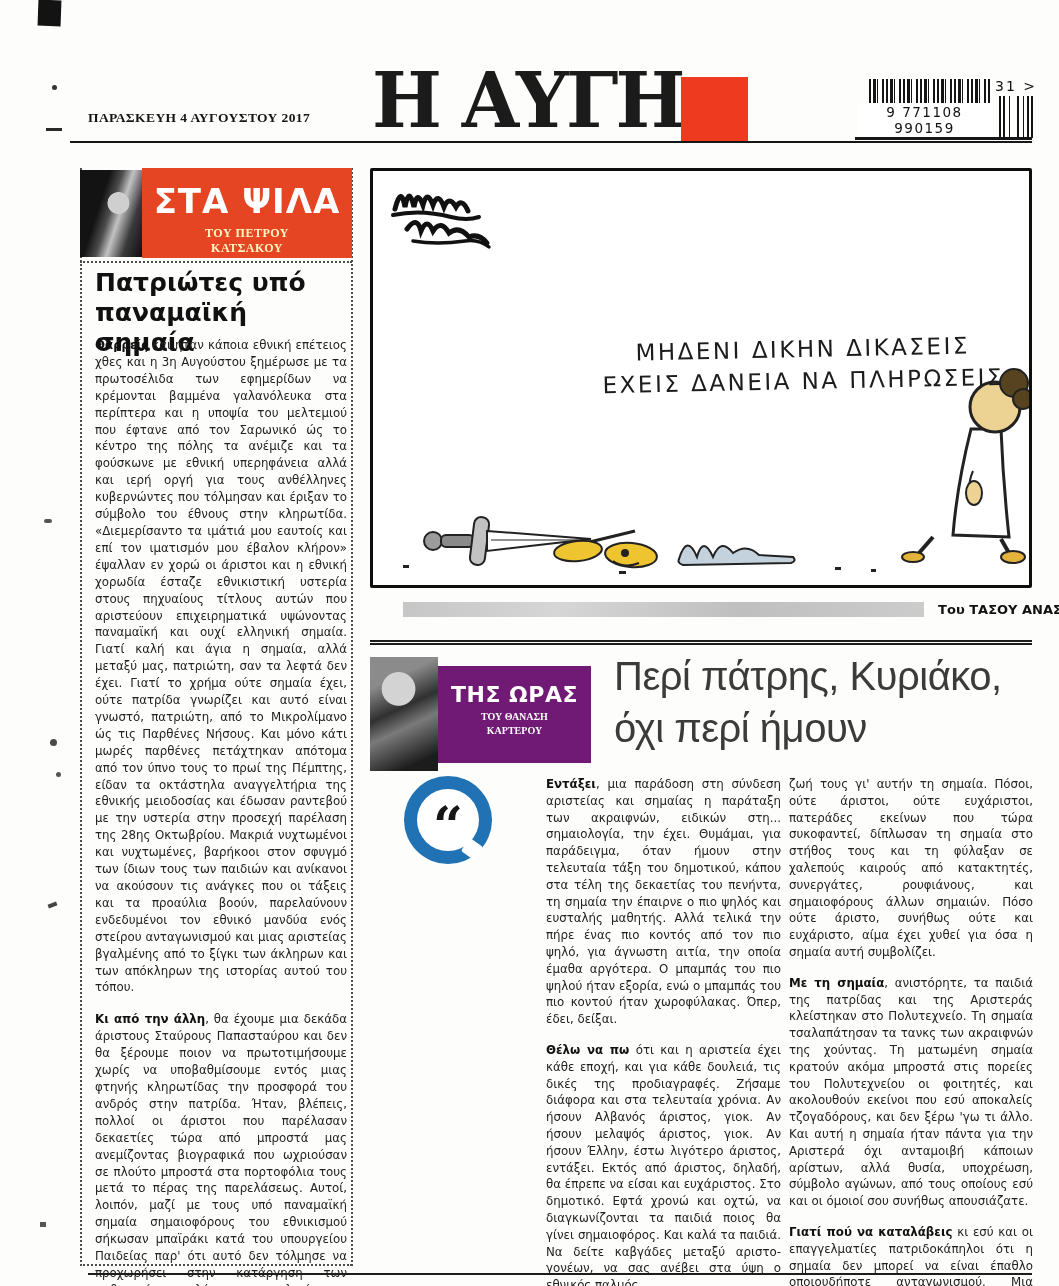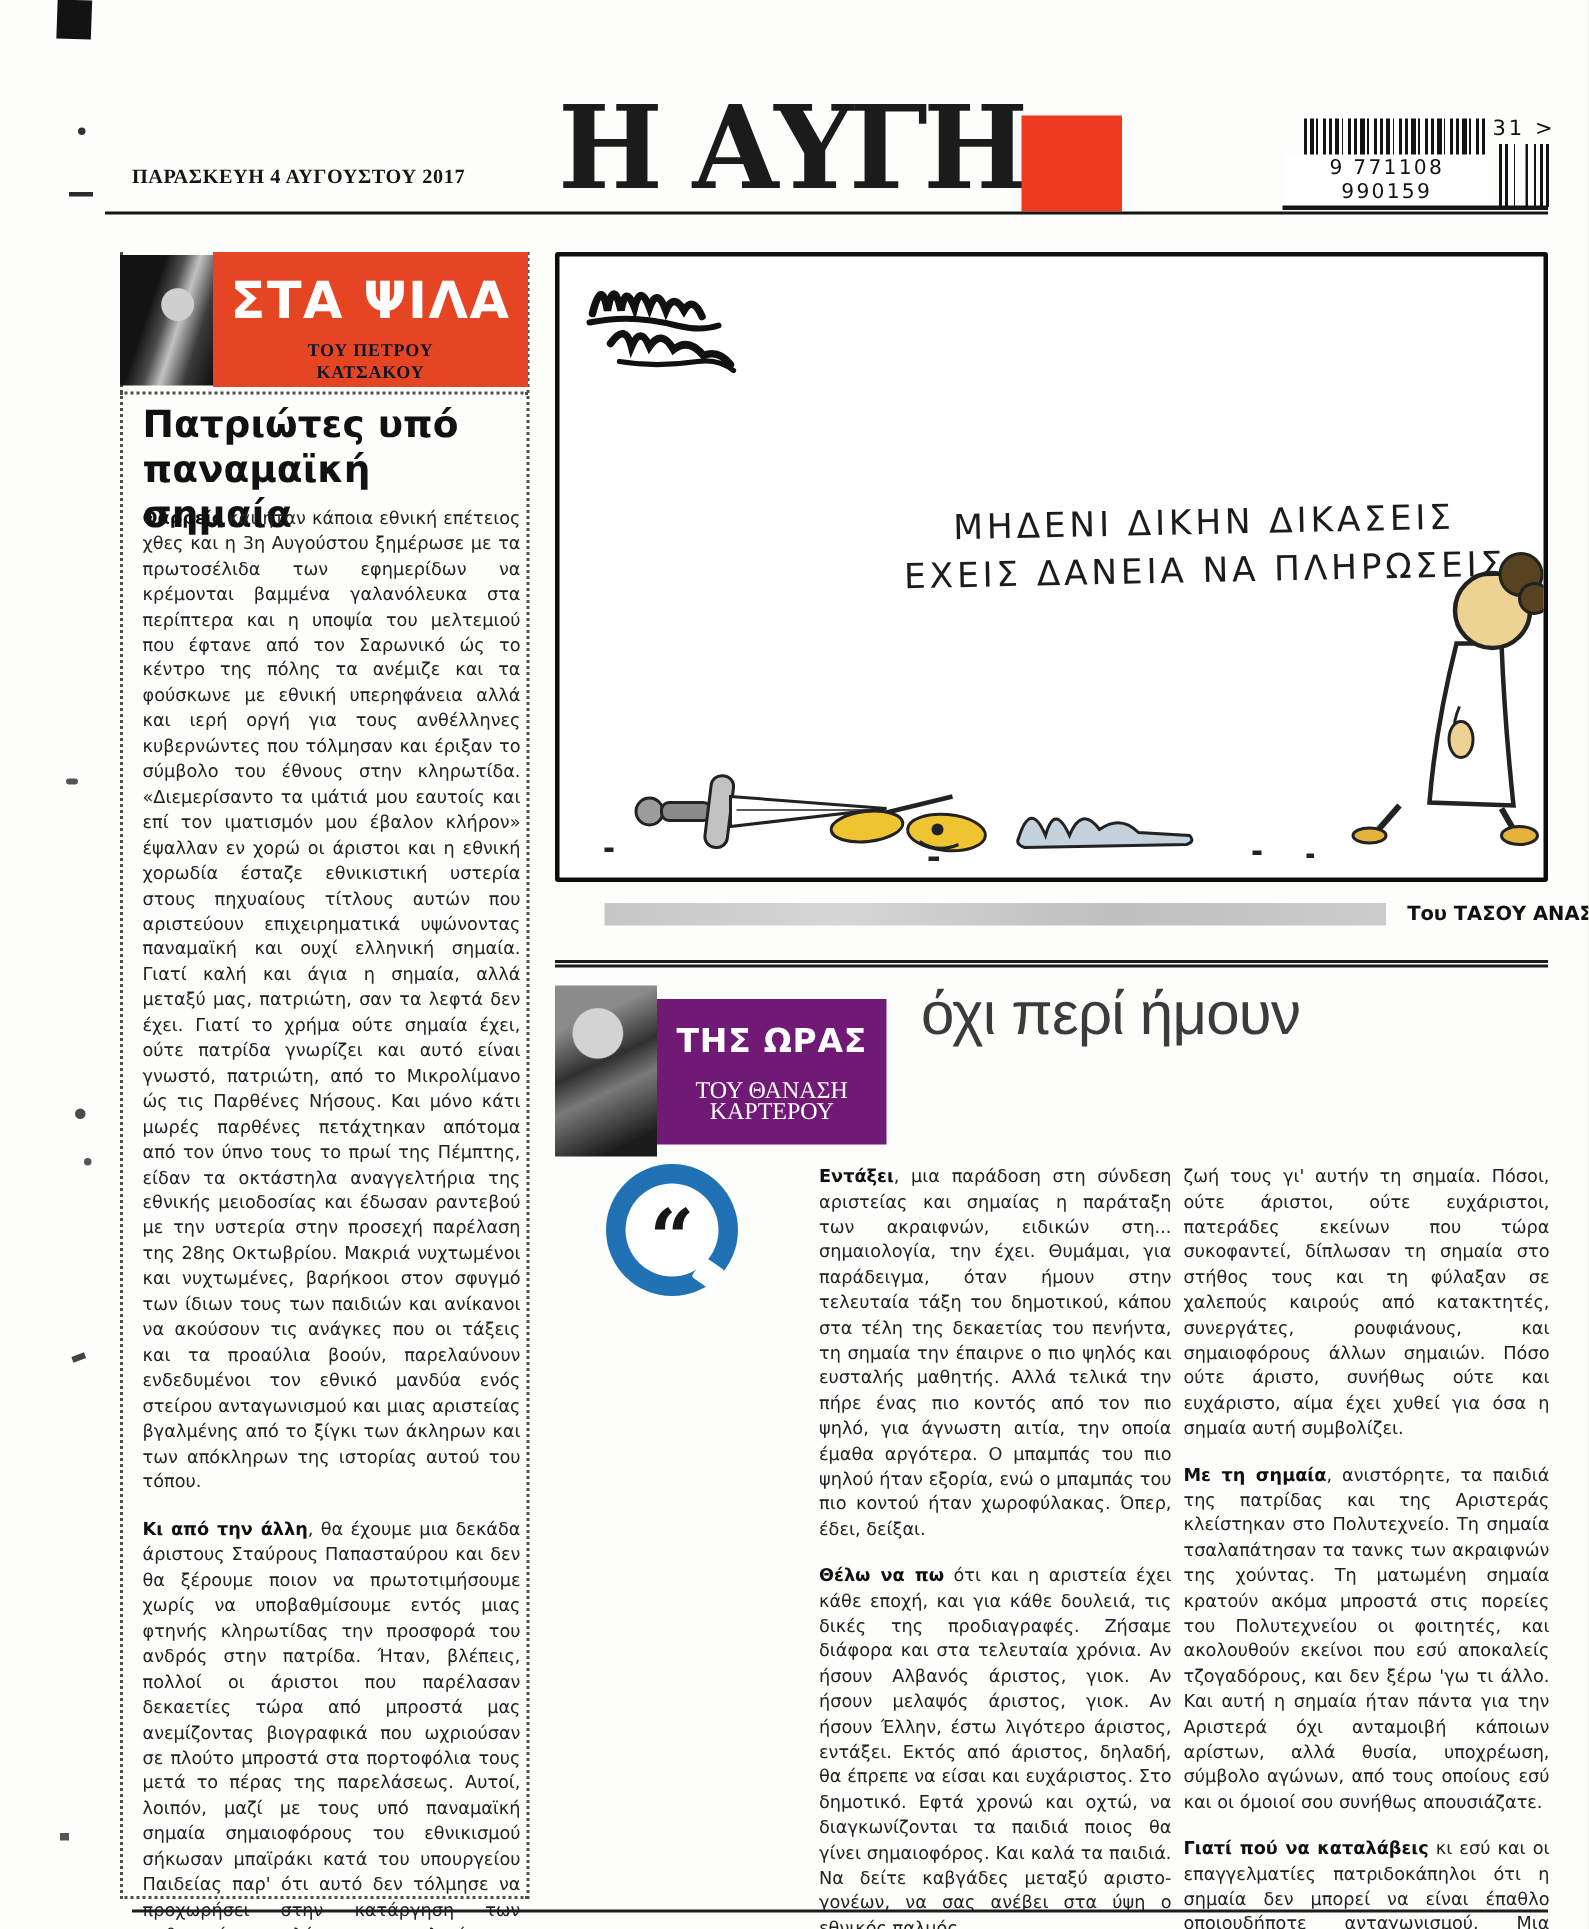--- a/index.html
+++ b/index.html
@@ -38,21 +38,21 @@
 
   
   .dot-v{border-left:2px dotted #4c4c4c;width:0;}
   .dot-h{border-top:2px dotted #4c4c4c;height:0;}
   .psila-photo{left:80px;top:170px;width:62px;height:87px;
      background:radial-gradient(circle at 62% 38%,#cfcfcf 0 16%,rgba(0,0,0,0) 17%),
                 linear-gradient(108deg,#131313 0 34%,#4d4d4d 48%,#c2c2c2 60%,#3a3a3a 78%,#0e0e0e 100%);}
   .psila-box{left:142px;top:168px;width:210px;height:90px;background:#e64524;text-align:center;}
   .psila-box-title{margin-top:13px;font-size:34px;font-weight:800;letter-spacing:1px;color:#ffffff;}
   .psila-byline{margin:5px auto 0;width:130px;font-family:"Liberation Serif",serif;font-weight:700;
-                font-size:12px;line-height:15px;letter-spacing:.5px;color:#0f172a;text-align:center;}
+                font-size:12px;line-height:15px;letter-spacing:.5px;color:#fef9c3;text-align:center;}
   .psila-title{left:95px;top:268px;width:252px;font-size:25px;line-height:30px;font-weight:800;color:#111;}
   .psila-body{left:95px;top:337px;width:252px;font-size:11.8px;line-height:16.9px;text-align:justify;color:#222;}
   .psila-body p{margin:0 0 15px 0;}
   .lead{font-weight:700;color:#101010;}
 
   
   .cartoon-box{left:370px;top:168px;width:662px;height:420px;background:#fff;border:3px solid #0e0e0e;border-radius:2px;box-sizing:border-box;}
   .cartoon-caption{position:absolute;left:195px;top:162px;width:470px;text-align:center;
      font-size:23px;line-height:32px;letter-spacing:2.5px;color:#1c1c1c;transform:rotate(-1.2deg);
      font-family:"DejaVu Sans",sans-serif;}
@@ -61,22 +61,22 @@
   .credit-label{padding:0 14px;font-size:13px;font-weight:700;color:#111;white-space:nowrap;}
   .credit-grey-end{width:28px;height:15px;background:#c9c9c9;}
   .double-rule{left:370px;top:640px;width:662px;height:5px;border-top:2px solid #1c1c1c;border-bottom:2px solid #1c1c1c;box-sizing:border-box;}
 
   
   .oras-photo{left:370px;top:657px;width:68px;height:114px;
      background:radial-gradient(circle at 42% 28%,#d3d3d3 0 18%,rgba(0,0,0,0) 19%),
                 linear-gradient(155deg,#8b8b8b 0 22%,#303030 45%,#7a7a7a 60%,#1c1c1c 88%);}
   .oras-box{left:438px;top:666px;width:153px;height:97px;background:#701a75;text-align:center;}
   .oras-box-title{margin-top:16px;font-size:22px;font-weight:800;letter-spacing:.5px;color:#fff;}
-  .oras-byline{margin:14px auto 0;width:110px;font-family:"Liberation Serif",serif;font-weight:400;
-               font-size:16px;line-height:14px;color:#fff;}
+  .oras-byline{margin:3px auto 0;width:110px;font-family:"Liberation Serif",serif;font-weight:700;
+               font-size:10px;line-height:14px;color:#fff;}
   .oras-headline{left:614px;top:650px;width:420px;font-family:"Liberation Sans",sans-serif;
      font-weight:400;font-size:40px;line-height:52px;color:#3b3b3b;letter-spacing:-.5px;}
 
   
   .quote-icon{left:404px;top:776px;width:88px;height:88px;border-radius:50%;background:#2072b4;}
   .quote-inner{position:absolute;left:13px;top:13px;width:62px;height:62px;border-radius:50%;background:#fff;}
   .quote-tail{position:absolute;right:12px;bottom:7px;width:16px;height:16px;background:#fff;transform:rotate(35deg);border-radius:2px;}
   .quote-glyph{position:absolute;left:0;top:6px;width:100%;text-align:center;
      font-family:"DejaVu Serif",serif;font-weight:900;font-size:52px;line-height:88px;color:#161616;}
   .pull-quote{left:376px;top:893px;width:172px;text-align:center;font-size:14.5px;line-height:26.5px;color:#4d4d4d;}
@@ -192,20 +192,21 @@
     <div class="credit-grey-end"></div>
   </div>
   <div class="abs double-rule"></div>
 
   <div class="abs oras-photo"></div>
   <div class="abs oras-box">
     <div class="oras-box-title">ΤΗΣ ΩΡΑΣ</div>
     <div class="oras-byline">ΤΟΥ ΘΑΝΑΣΗ ΚΑΡΤΕΡΟΥ</div>
   </div>
   <div class="abs oras-headline">
+    <div>Περί πάτρης, Κυριάκο,</div>
     <div>όχι περί ήμουν</div>
   </div>
 
   <div class="abs quote-icon">
     <div class="quote-inner"></div>
     <div class="quote-tail"></div>
     <div class="quote-glyph">“</div>
   </div>
 
   <div class="abs artcol col1">

